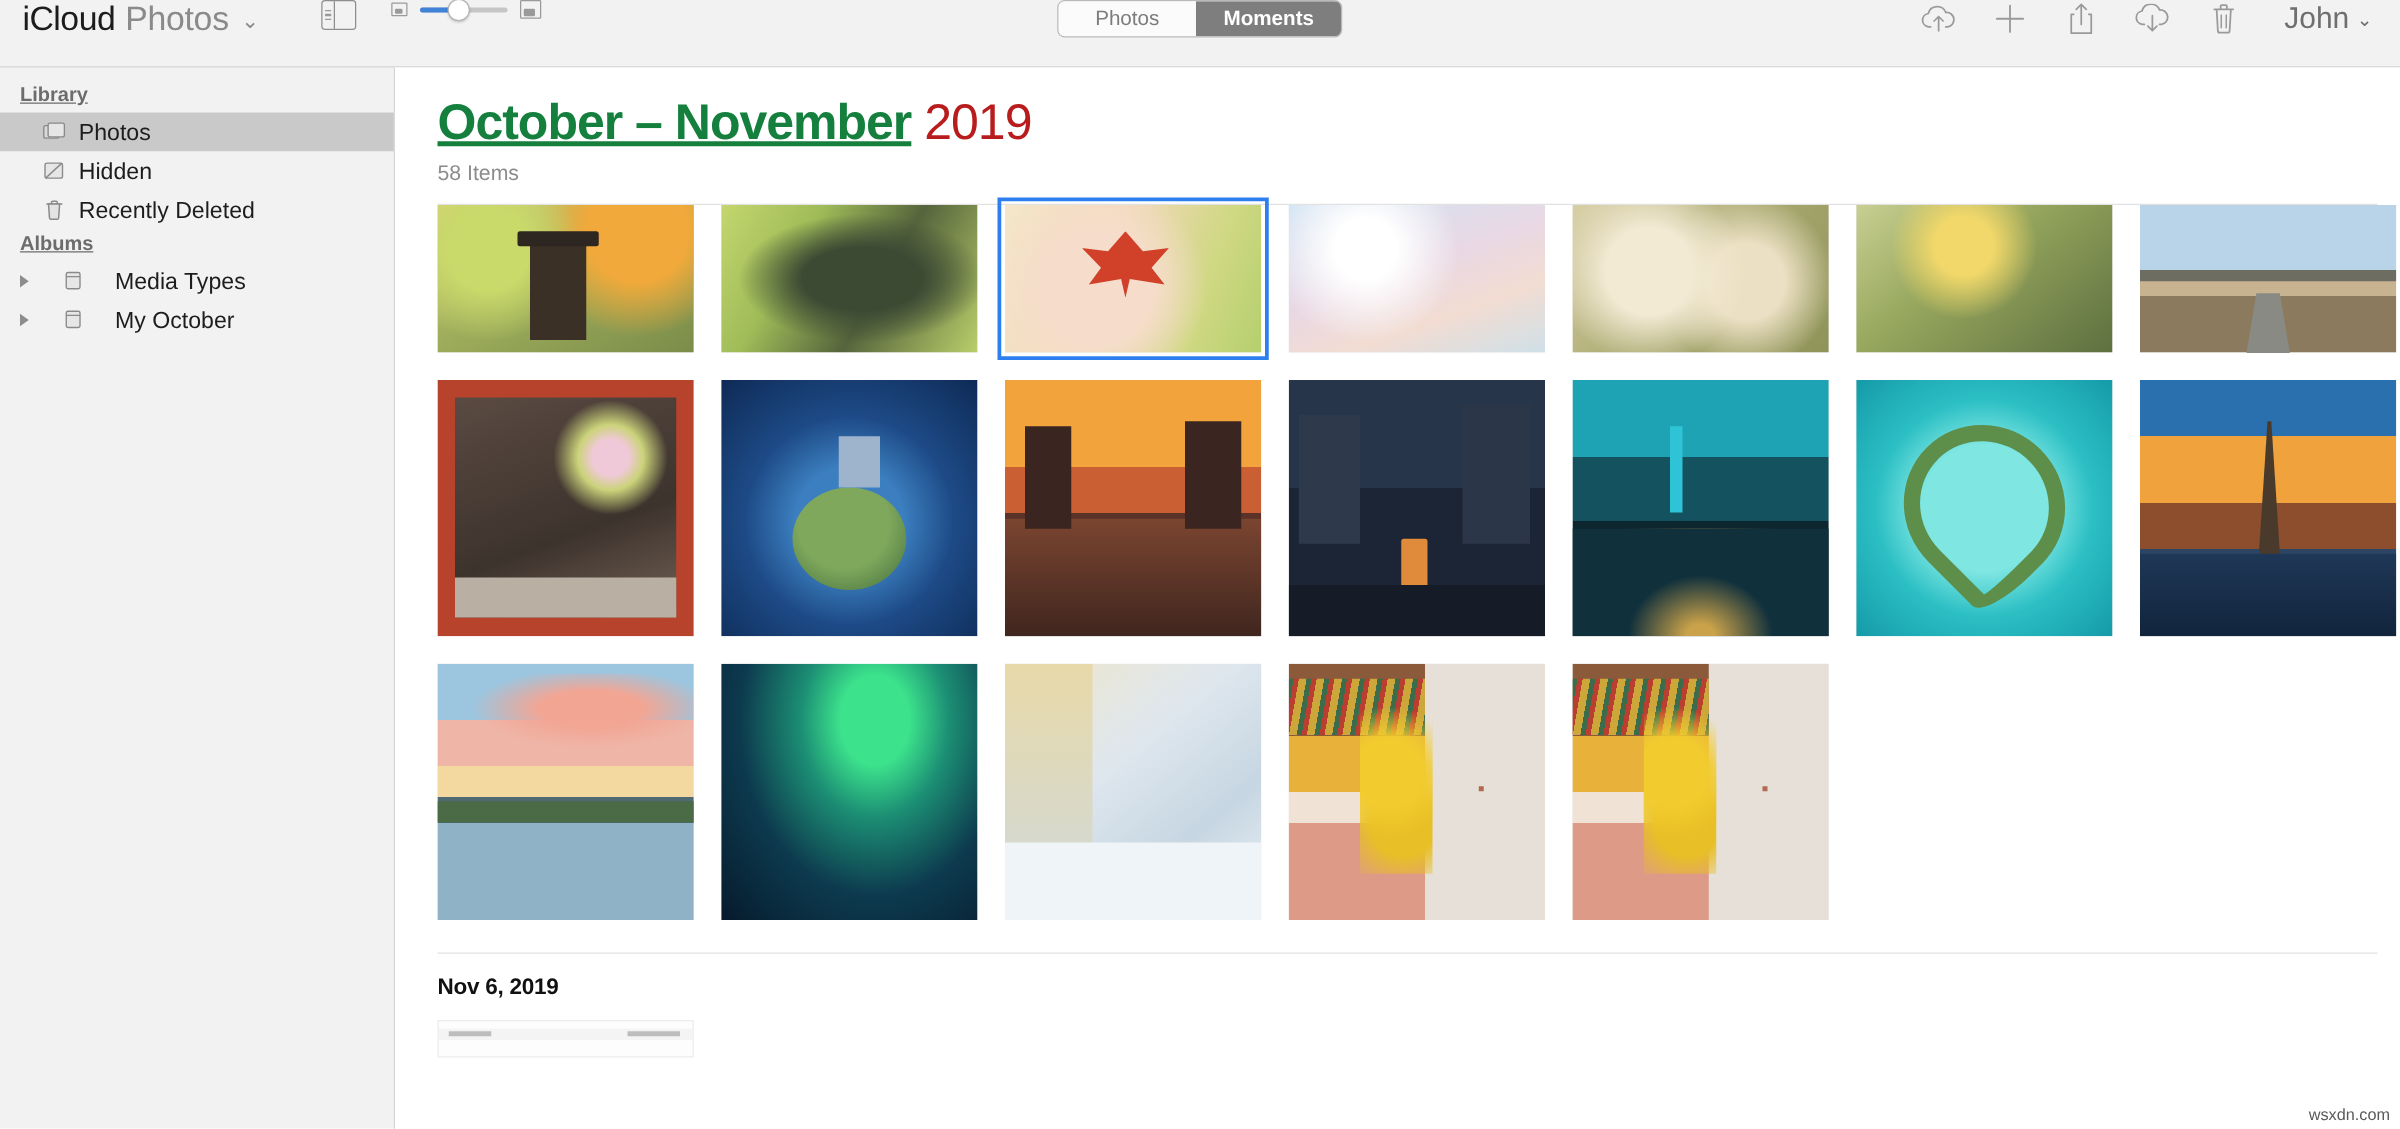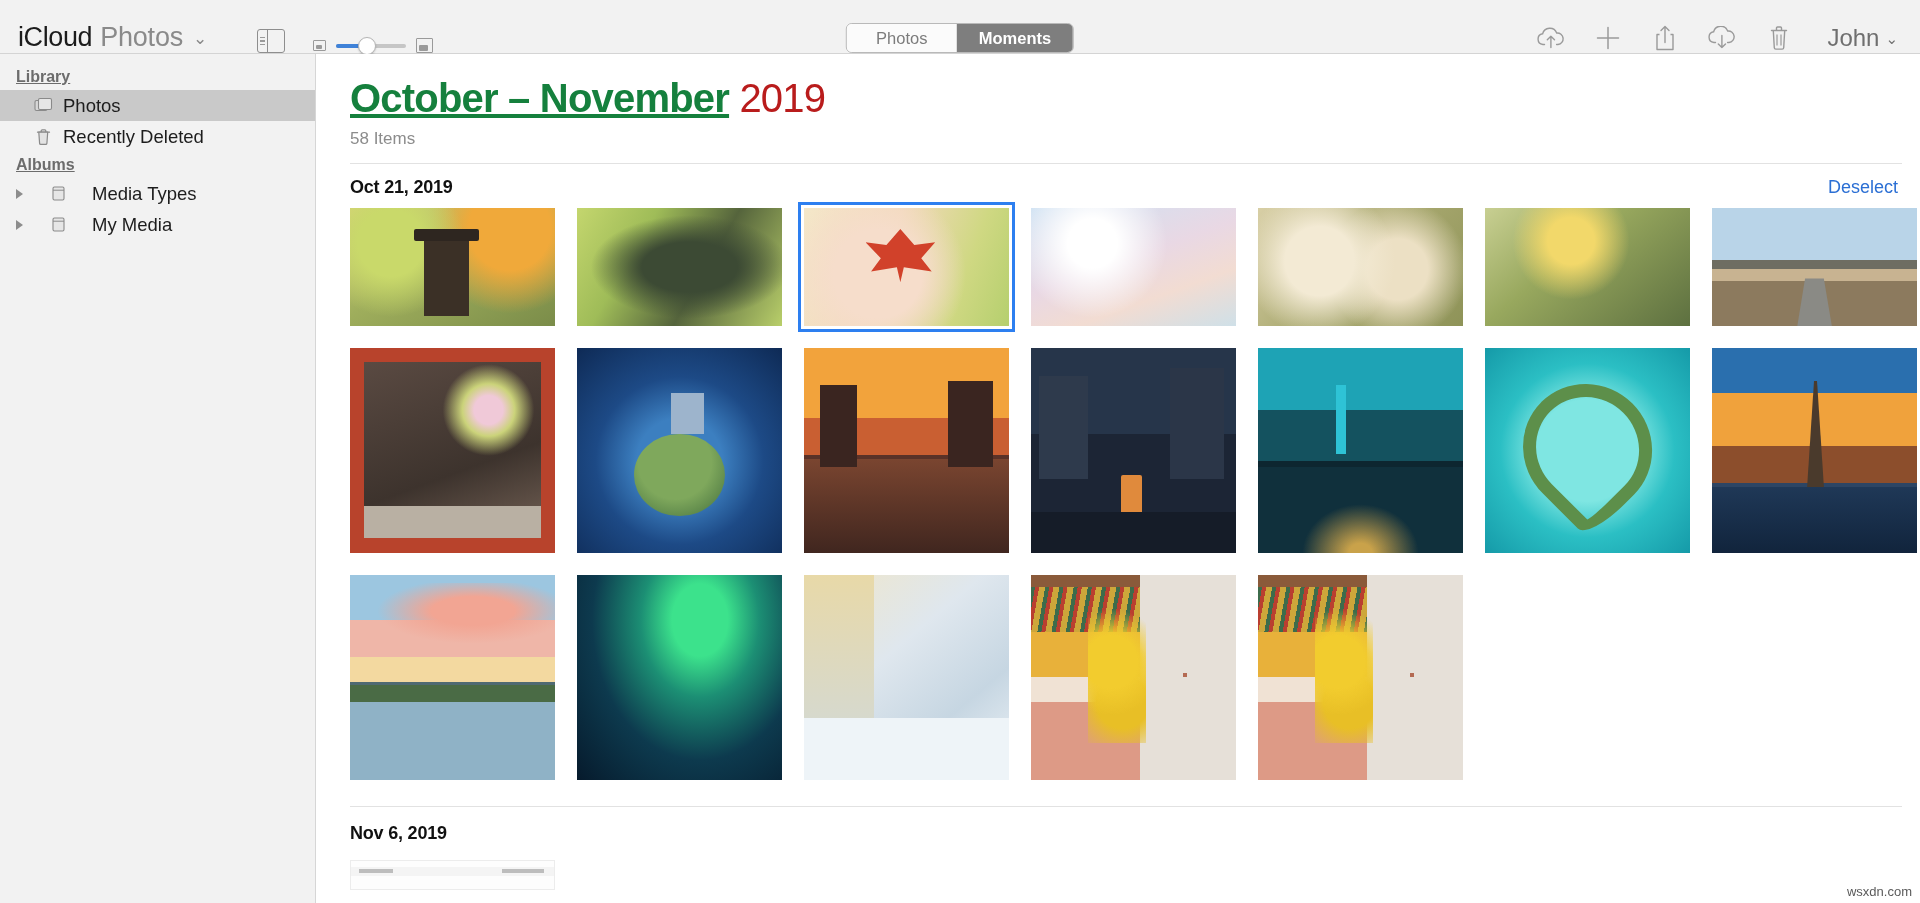--- a/index.html
+++ b/index.html
@@ -9,21 +9,21 @@
     background: #ffffff;
     overflow: hidden;
   }
   .app { position: relative; width: 1920px; height: 903px; display: flex; flex-direction: column; }
 
   
   .toolbar {
     height: 54px; min-height: 54px;
     background: #f2f2f2;
     border-bottom: 1px solid #d4d4d4;
-    display: flex; align-items: flex-end;
+    display: flex; align-items: flex-start;
     position: relative;
   }
   .brand {
     display: flex; align-items: baseline; gap: 8px;
     margin-left: 18px;
   }
   .brand-icloud { font-size: 27px; color: #1c1c1c; letter-spacing: -0.4px; }
   .brand-photos { font-size: 27px; color: #8a8a8a; letter-spacing: -0.2px; }
   .brand-caret { font-size: 17px; color: #8a8a8a; margin-left: 2px; position: relative; top: -2px; }
 
@@ -243,20 +243,29 @@
       <div class="side-item selected">
         <span class="ic">
           <svg width="19" height="17" viewBox="0 0 19 17">
             <rect x="1" y="3.5" width="12" height="10" rx="1.5" fill="#d7d7d7" stroke="#8a8a8a" stroke-width="1.1"></rect>
             <rect x="4.5" y="1.5" width="13" height="11" rx="1.5" fill="#e6e6e6" stroke="#8a8a8a" stroke-width="1.1"></rect>
           </svg>
         </span>
         <span class="label">Photos</span>
       </div>
 
+      <div class="side-item">
+        <span class="ic">
+          <svg width="19" height="17" viewBox="0 0 19 17">
+            <rect x="2" y="2.5" width="14" height="12" rx="1.6" fill="#e6e6e6" stroke="#8a8a8a" stroke-width="1.1"></rect>
+            <path d="M2.5 14.5L15.5 2.5" stroke="#8a8a8a" stroke-width="1.1"></path>
+          </svg>
+        </span>
+        <span class="label">Hidden</span>
+      </div>
 
       <div class="side-item">
         <span class="ic">
           <svg width="19" height="18" viewBox="0 0 19 18">
             <path d="M3.5 4.2h12" stroke="#8a8a8a" stroke-width="1.2" stroke-linecap="round"></path>
             <path d="M7.2 4.2V2.8a.9.9 0 0 1 .9-.9h2.8a.9.9 0 0 1 .9.9v1.4" fill="none" stroke="#8a8a8a" stroke-width="1.2"></path>
             <path d="M4.8 4.2l.8 11.2a1.1 1.1 0 0 0 1.1 1h5.1a1.1 1.1 0 0 0 1.1-1l.8-11.2z" fill="#e3e3e3" stroke="#8a8a8a" stroke-width="1.2" stroke-linejoin="round"></path>
           </svg>
         </span>
         <span class="label">Recently Deleted</span>
@@ -276,40 +285,36 @@
       </div>
 
       <div class="side-item album">
         <span class="disclosure"></span>
         <span class="ic">
           <svg width="19" height="17" viewBox="0 0 19 17">
             <rect x="4" y="2" width="11" height="13" rx="1.4" fill="#e6e6e6" stroke="#8a8a8a" stroke-width="1.1"></rect>
             <path d="M4 5.2h11" stroke="#8a8a8a" stroke-width="1"></path>
           </svg>
         </span>
-        <span class="label">My Media</span>
+        <span class="label">My October</span>
       </div>
     </div>
 
     <div class="main">
 
       <div class="page-head">
         <div class="page-title">
           <span class="b">October – November</span>
           <span class="y">2019</span>
         </div>
         <div class="page-sub">58 Items</div>
       </div>
 
       <div class="section">
         <div class="section-divider"></div>
-        <div class="section-head">
-          <span class="section-date">Oct 21, 2019</span>
-          <span class="deselect">Deselect</span>
-        </div>
 
         <div class="grid">
           <div class="thumb land">
             <div class="ph" style="background:
               radial-gradient(circle at 20% 30%, #c9d96a 0 18%, transparent 40%),
               radial-gradient(circle at 78% 18%, #f0a93a 0 22%, transparent 45%),
               linear-gradient(150deg,#d9d27a 0%,#9fae5c 45%,#7a8c49 100%);">
               <div style="position:absolute;left:36%;top:22%;width:22%;height:70%;background:#3b3026;border-radius:2px 2px 0 0;"></div>
               <div style="position:absolute;left:31%;top:18%;width:32%;height:10%;background:#2e2620;border-radius:2px;"></div>
             </div>

